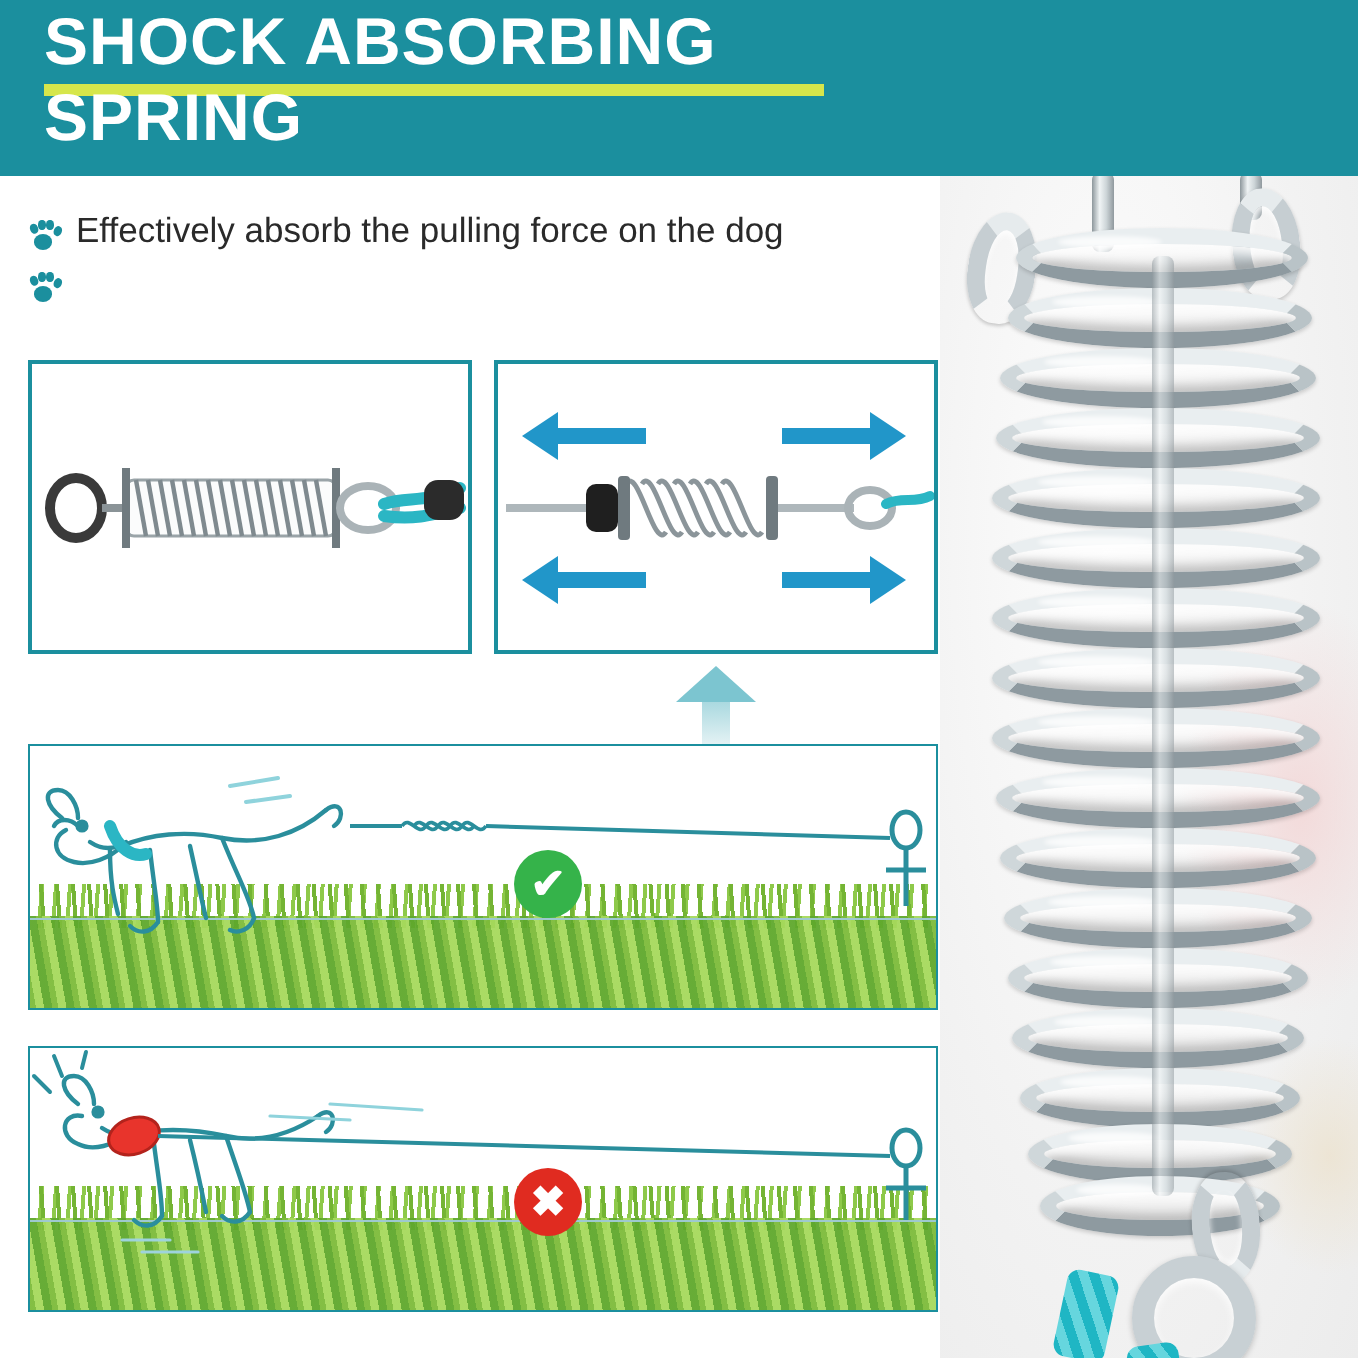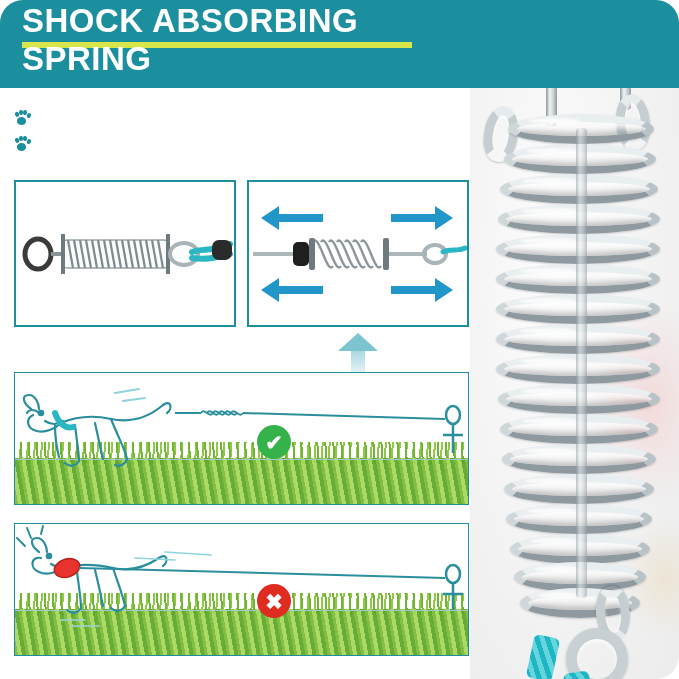--- a/index.html
+++ b/index.html
@@ -13,21 +13,20 @@
     font-family: "Liberation Sans", sans-serif;
     overflow: hidden;
     position: relative;
   }
   #root {
     position: relative;
     width: 679px;
     height: 679px;
     background: #ffffff;
     overflow: hidden;
-    border-radius: 23px;
   }
 
   
   .header {
     position: absolute;
     left: 0; top: 0;
     width: 679px;
     height: 88px;
     background: #1b8f9e;
     overflow: hidden;
@@ -282,20 +281,21 @@
 
   <div class="bullets">
     <div class="bullet-row">
       <span class="paw">
         <span class="t1"></span>
           <span class="t2"></span>
           <span class="t3"></span>
           <span class="t4"></span>
           <span class="pad"></span>
       </span>
+      <span class="bullet-text">Effectively absorb the pulling force on the dog</span>
     </div>
     <div class="bullet-row">
       <span class="paw">
         <span class="t1"></span>
           <span class="t2"></span>
           <span class="t3"></span>
           <span class="t4"></span>
           <span class="pad"></span>
       </span>
     </div>

